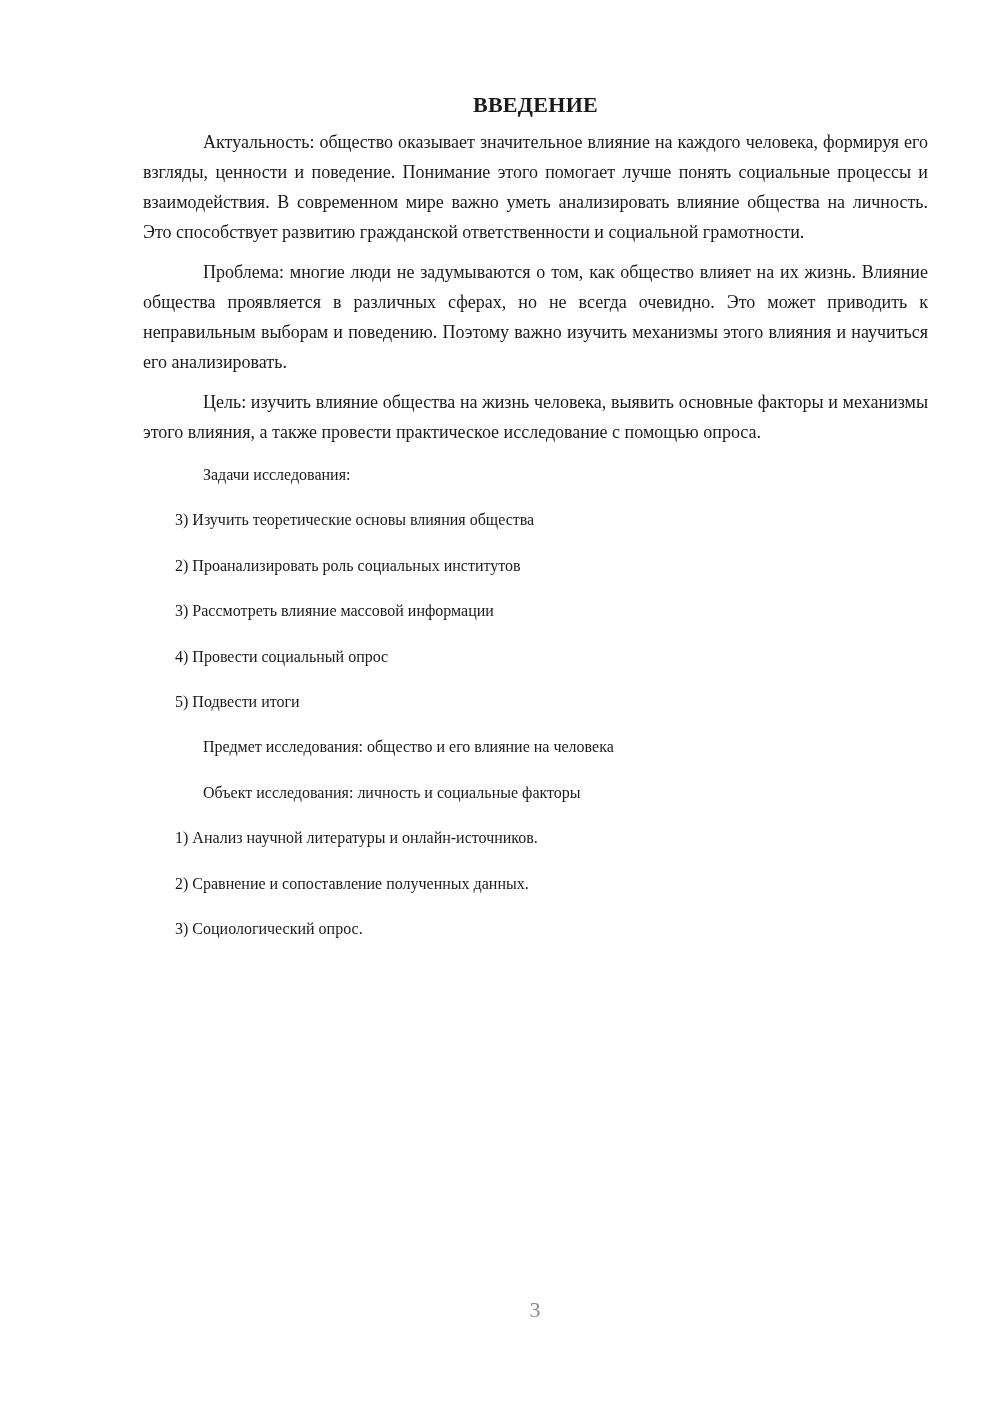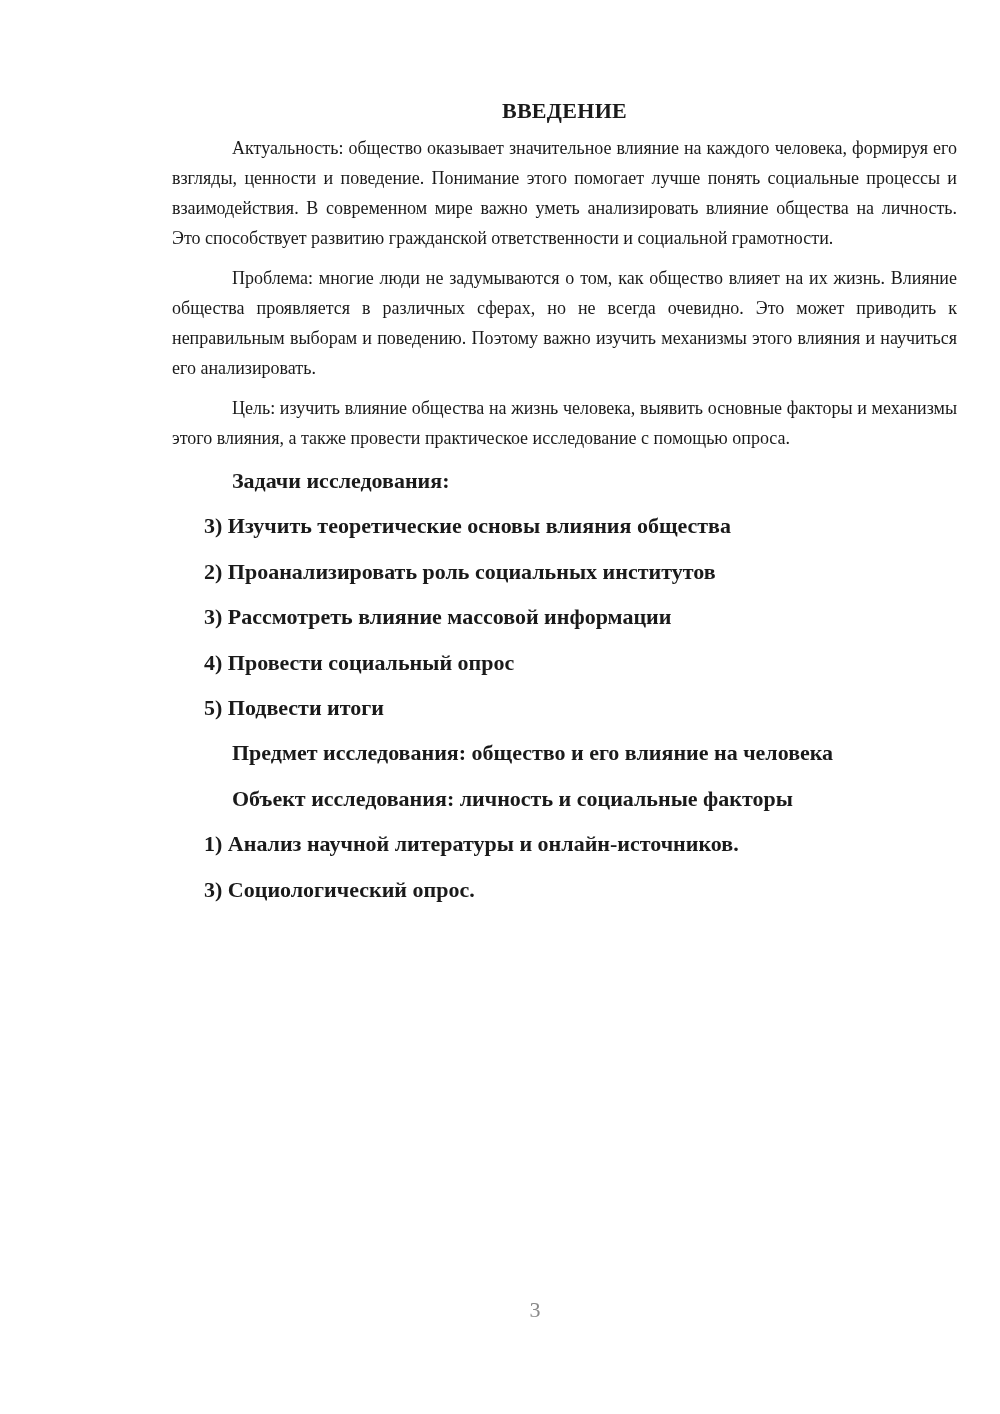--- a/index.html
+++ b/index.html
@@ -11,45 +11,43 @@
       width: 1000px;
       height: 1414px;
       position: relative;
       overflow: hidden;
       font-family: "Liberation Serif", "DejaVu Serif", serif;
       color: #1a1a1a;
     }
     .page {
       position: absolute;
       left: 143px;
-      top: 94px;
+      top: 88px;
       width: 785px;
-      margin-left: 29px;
     }
     .title {
       text-align: center;
       font-weight: bold;
       font-size: 22px;
       line-height: 34px;
       margin: 0 0 5px 0;
       letter-spacing: 0.3px;
     }
     .para {
       font-size: 18px;
       line-height: 30px;
       text-align: justify;
       text-indent: 60px;
       margin: 0 0 10px 0;
     }
     .line {
-      font-size: 22px;
+      font-size: 16px;
       line-height: 35px;
       margin: 0 0 10.4px 0;
       white-space: nowrap;
-      font-weight: bold;
     }
     .line.indent {
       padding-left: 60px;
     }
     .line.item {
       padding-left: 32px;
     }
     .page-number {
       position: absolute;
       left: 0;
@@ -81,17 +79,18 @@
     <div class="line item">4) Провести социальный опрос</div>
     <div class="line item">5) Подвести итоги</div>
   </div>
 
   <div class="line indent">Предмет исследования: общество и его влияние на человека</div>
   <div class="line indent">Объект исследования: личность и социальные факторы</div>
 
 
   <div>
     <div class="line item">1) Анализ научной литературы и онлайн-источников.</div>
+    <div class="line item">2) Сравнение и сопоставление полученных данных.</div>
     <div class="line item">3) Социологический опрос.</div>
   </div>
 </div>
 
 <div class="page-number">3</div>
 
 </body></html>

